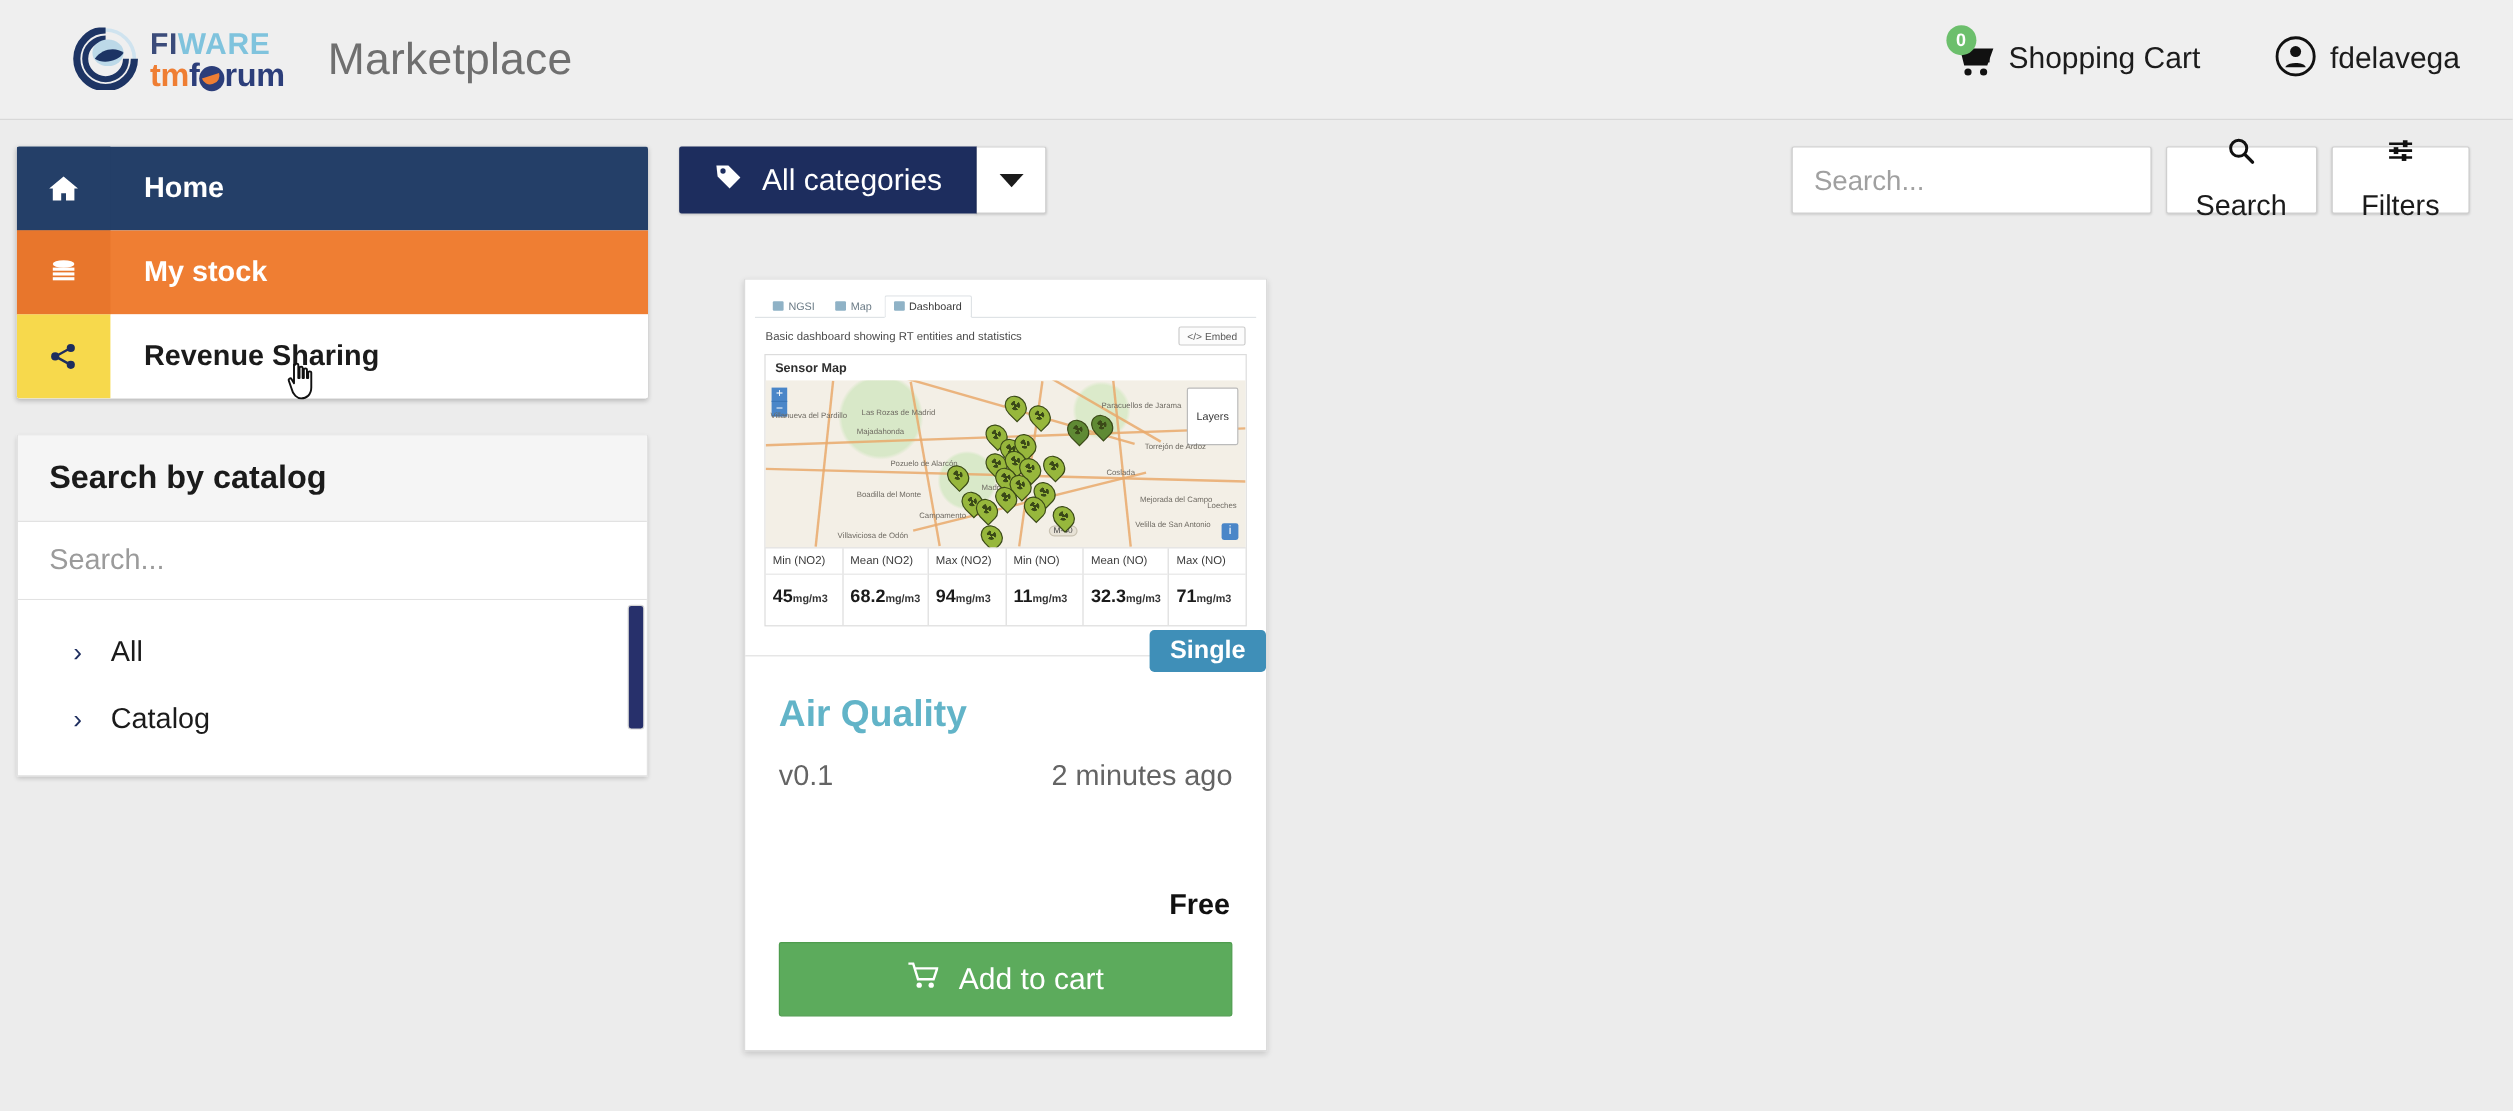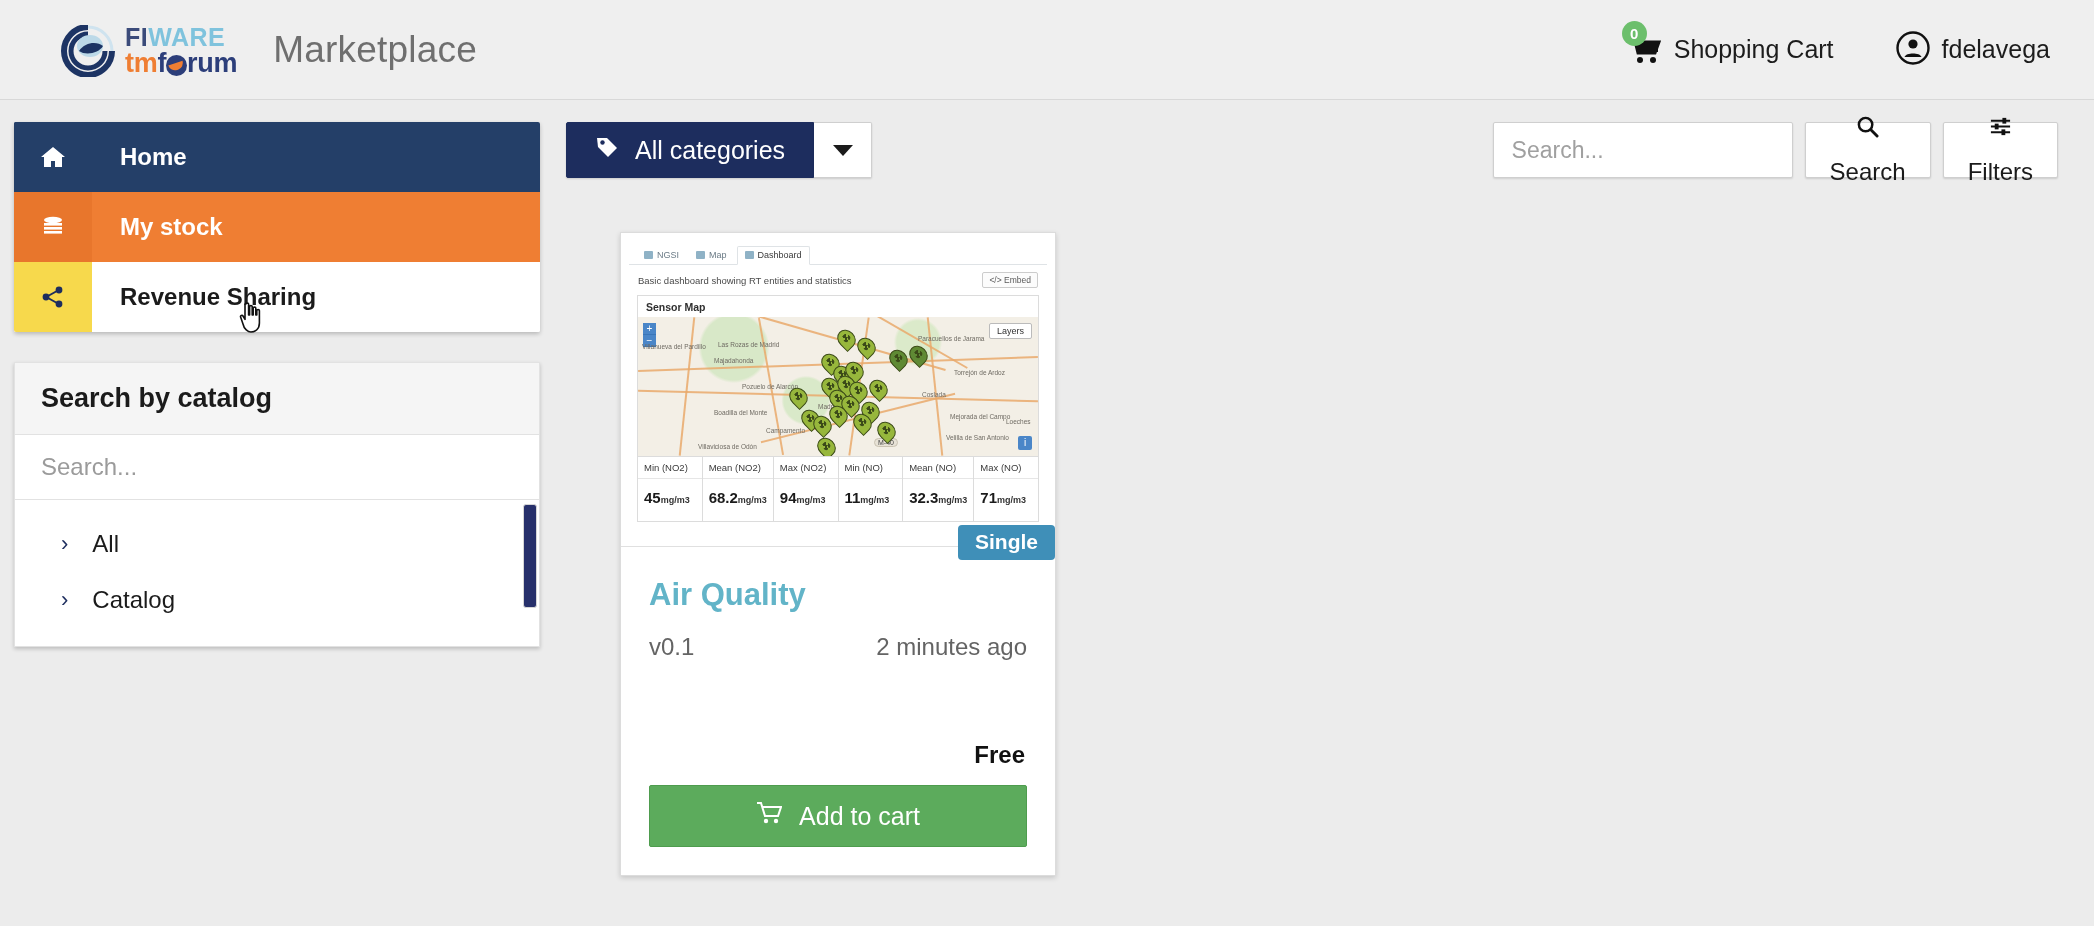--- a/index.html
+++ b/index.html
@@ -14,21 +14,21 @@
   .navbar {
     position: relative;
     height: 100px;
     background: #efefef;
     border-bottom: 1px solid #d8d8d8;
     display: flex;
     align-items: center;
     padding: 0 44px 0 60px;
   }
   .brand { display: flex; align-items: center; gap: 0; }
-  .logo-wrap { display: flex; align-items: flex-end; gap: 9px; }
+  .logo-wrap { display: flex; align-items: flex-start; gap: 9px; }
   .logo-swirl { width: 56px; height: 52px; flex: 0 0 56px; }
   .logo-text { display: flex; flex-direction: column; line-height: 1; padding-top: 2px; }
   .fiware-line { font-size: 25px; letter-spacing: .5px; font-weight: 600; }
   .fiware-line .fi { color: #3b4b7a; }
   .fiware-line .ware { color: #7fc3dd; }
   .tm-line { font-size: 27px; font-weight: 700; letter-spacing: -.3px; display:flex; align-items:center;}
   .tm-line .tm { color: #ef7e33; }
   .tm-line .f { color: #2c3e7a; }
   .tm-line .orum { color: #2c3e7a; }
   .tm-globe { display:inline-block; width: 21px; height: 21px; border-radius: 50%;
@@ -177,21 +177,21 @@
       radial-gradient(circle at 42% 60%, #d9e9c9 0 9%, rgba(217,233,201,0) 10%),
       radial-gradient(circle at 70% 18%, #dbeaca 0 7%, rgba(219,234,202,0) 8%),
       linear-gradient(#f3efe6, #f3efe6);
     overflow: hidden;
   }
   .road { position: absolute; background: #e9a96b; opacity: .85; }
   .map-zoom { position: absolute; left: 5px; top: 6px; width: 13px; }
   .map-zoom div { width: 13px; height: 12px; background: #4a86c8; color: #fff;
     font-size: 10px; line-height: 11px; text-align: center; border-bottom: 1px solid #3a76b8;}
   .map-layers { position: absolute; right: 6px; top: 6px; background: #fff; border: 1px solid #bbb;
-    font-size: 9px; padding: 2px 7px; color: #333; border-radius: 2px;}
+    font-size: 9px; padding: 18px 7px; color: #333; border-radius: 2px;}
   .map-info { position: absolute; right: 6px; bottom: 6px; background: #4a86c8; color: #fff;
     width: 14px; height: 14px; font-size: 10px; line-height: 14px; text-align: center; border-radius:2px;}
   .map-m41 { position: absolute; left: 59%; bottom: 9px; background: #e7e2d6; border:1px solid #c9c2b2;
              font-size: 7px; color: #444; padding: 0 3px; border-radius: 6px;}
   .pin {
     position: absolute; width: 17px; height: 20px; background: #97b73c;
     border: 1.4px solid #3b4a18; border-radius: 50% 50% 50% 0;
     transform: rotate(-45deg);
   }
   .pin.dark { background: #5f8a34; }

